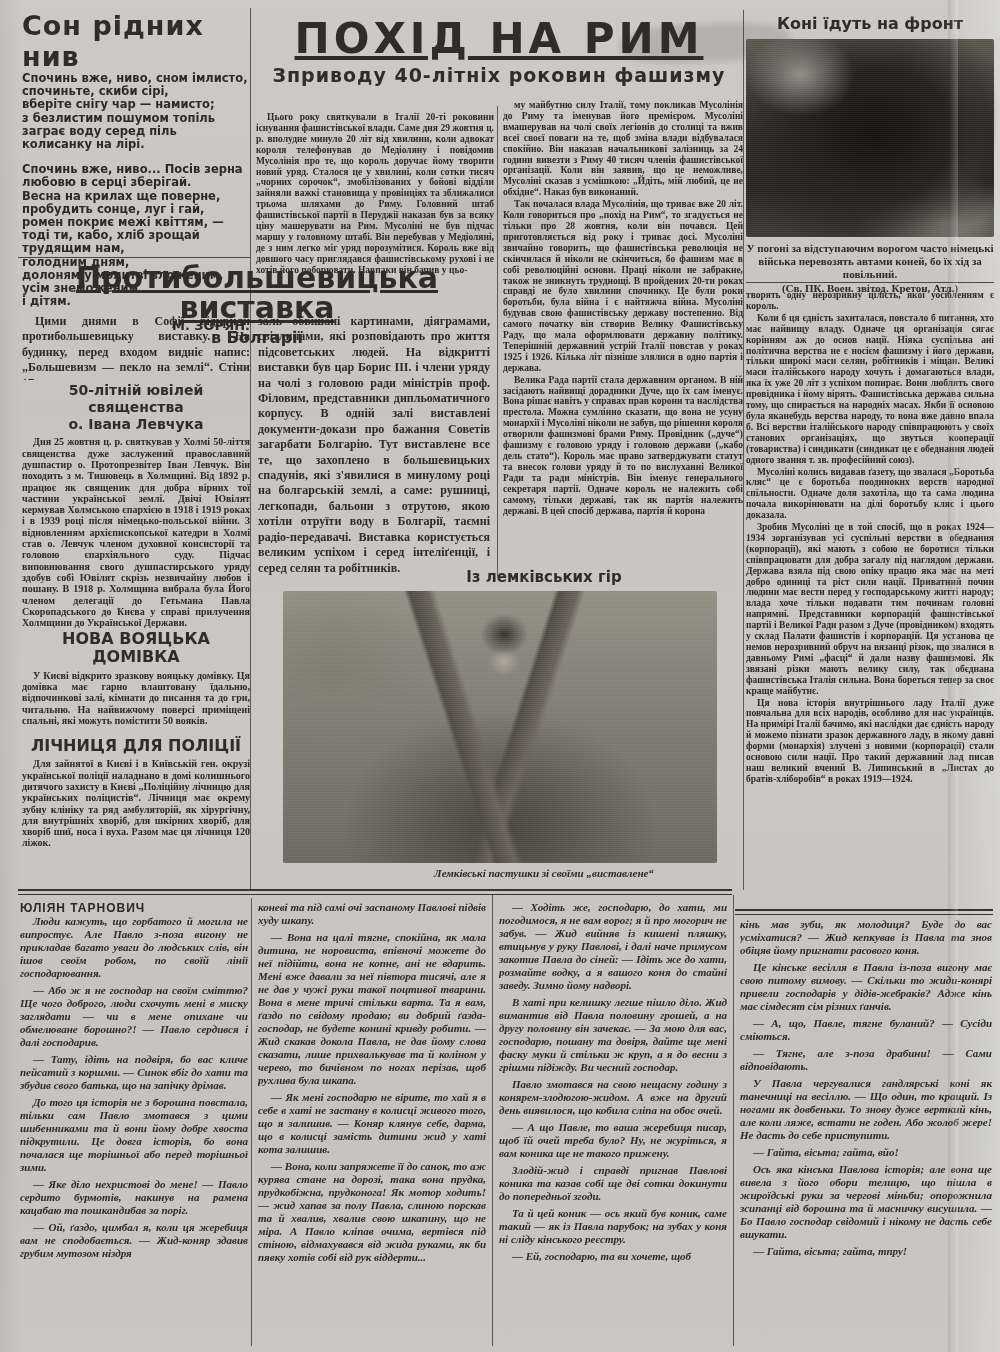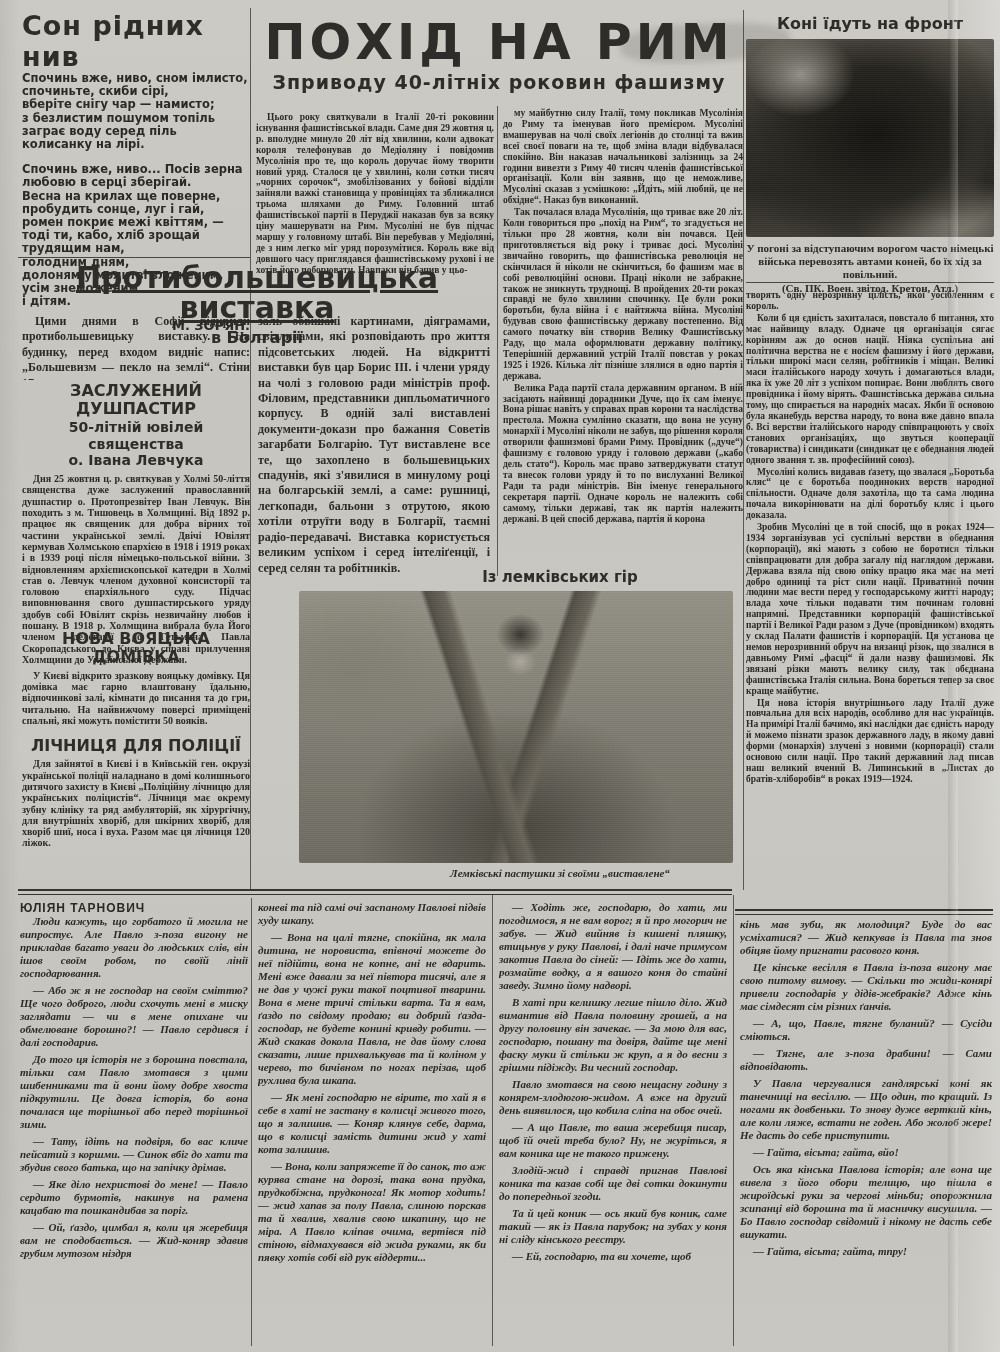--- a/index.html
+++ b/index.html
@@ -12,21 +12,21 @@
   .page::after{content:"";position:absolute;top:0;left:948px;width:10px;height:100%;
     background:linear-gradient(90deg, rgba(0,0,0,.08), rgba(255,255,255,.22));pointer-events:none;}
   .abs{position:absolute;}
   
   .vrule{position:absolute;width:1px;background:#5a5852;}
   .hrule{position:absolute;height:1px;background:#4a4843;}
   .hrule-double{position:absolute;height:3px;border-top:2px solid #36342f;border-bottom:1.5px solid #36342f;}
   
   .h-sans{font-family:"DejaVu Sans", sans-serif;font-weight:bold;color:#2e2d29;}
   .poem-title{font-size:27px;letter-spacing:1px;}
-  .main-title{font-size:49px;letter-spacing:4px;text-align:center;line-height:1;}
+  .main-title{font-size:42px;letter-spacing:4px;text-align:center;line-height:1;text-decoration:underline;}
   .main-sub{font-size:19px;text-align:center;margin-top:4px;letter-spacing:1px;}
   .exh-title{font-size:30px;text-align:center;line-height:1;text-decoration:underline;}
   .exh-sub{font-size:16px;text-align:center;margin-top:5px;}
   .sec-title{font-size:16px;text-align:center;line-height:1.15;}
   .sec-sub{font-size:14px;text-align:center;line-height:1.2;}
   .photo-title{font-size:16px;text-align:center;}
   
   .body-news{font-size:9.5px;line-height:10.9px;font-weight:bold;text-align:justify;text-align-last:left;}
   .body-news p{margin:0 0 1px;text-indent:11px;}
   .body-md{font-size:10px;line-height:11.3px;font-weight:bold;text-align:justify;text-align-last:left;}
@@ -114,21 +114,21 @@
     <div class="byline-right">М. ЗОРЯН.</div>
   </section>
 
   <section class="abs" style="left:256px;top:18px;width:486px;">
     <div class="h-sans main-title">ПОХІД НА РИМ</div>
     <div class="h-sans main-sub">Зприводу 40-літніх роковин фашизму</div>
   </section>
   <div class="abs body-news clip" style="left:256px;top:112px;width:238px;height:180px;">
       <p>Цього року святкували в Італії 20-ті роковини існування фашистівської влади. Саме дня 29 жовтня ц. р. вполудне минуло 20 літ від хвилини, коли адвокат короля телефонував до Медіоляну і повідомив Мусолінія про те, що король доручає йому творити новий уряд. Сталося це у хвилині, коли сотки тисяч „чорних сорочок“, змобілізованих у бойові відділи зайняли важкі становища у провінціях та зближалися трьома шляхами до Риму. Головний штаб фашистівської партії в Перуджії наказав був за всяку ціну машерувати на Рим. Мусоліні не був підчас маршу у головному штабі. Він перебував у Медіоляні, де з ним легко міг уряд порозумітися. Король вже від довшого часу приглядався фашистівському рухові і не хотів його поборювати. Навпаки він бачив у цьо-</p>
     </div>
-  <div class="abs body-news clip" style="left:503px;top:108px;width:240px;height:462px;">
+  <div class="abs body-news clip" style="left:503px;top:100px;width:240px;height:462px;">
       <p>му майбутню силу Італії, тому покликав Мусолінія до Риму та іменував його премієром. Мусоліні вмашерував на чолі своїх легіонів до столиці та вжив всеї своєї поваги на те, щоб зміна влади відбувалася спокійно. Він наказав начальникові залізниць за 24 години вивезти з Риму 40 тисяч членів фашистівської організації. Коли він заявив, що це неможливе, Мусоліні сказав з усмішкою: „Йдіть, мій любий, це не обхідне“. Наказ був виконаний.</p>
       <p>Так почалася влада Мусолінія, що триває вже 20 літ. Коли говориться про „похід на Рим“, то згадується не тільки про 28 жовтня, коли він почався. Цей приготовляється від року і триває досі. Мусоліні звичайно говорить, що фашистівська революція не скінчилася й ніколи не скінчиться, бо фашизм має в собі революційні основи. Праці ніколи не забракне, також не зникнуть труднощі. В пройдених 20-ти роках справді не було хвилини спочинку. Це були роки боротьби, була війна і є найтяжча війна. Мусоліні будував свою фашистівську державу постепенно. Від самого початку він створив Велику Фашистівську Раду, що мала оформлювати державну політику. Теперішній державний устрій Італії повстав у роках 1925 і 1926. Кілька літ пізніше злялися в одно партія і держава.</p>
       <p>Велика Рада партії стала державним органом. В ній засідають найвищі дорадники Дуче, що їх сам іменує. Вона рішає навіть у справах прав корони та наслідства престола. Можна сумлінно сказати, що вона не усуну монархії і Мусоліні ніколи не забув, що рішення короля отворили фашизмові брами Риму. Провідник („дуче“) фашизму є головою уряду і головою держави („кабо дель стато“). Король має право затверджувати статут та внесок голови уряду й то по вислуханні Великої Ради та ради міністрів. Він іменує генерального секретаря партії. Одначе король не належить собі самому, тільки державі, так як партія належить державі. В цей спосіб держава, партія й корона</p>
     </div>
 
   <section class="abs" style="left:746px;top:14px;width:248px;">
     <div class="h-sans photo-title">Коні їдуть на фронт</div>
     <div class="photo photo-horse" style="position:relative;margin-top:6px;width:248px;height:198px;"></div>
     <div class="caption" style="margin-top:5px;">У погоні за відступаючим ворогом часто німецькі війська перевозять автами коней, бо їх хід за повільний.</div>
     <div class="credit">(Св. ПК. Воен. звітод. Кретон, Атл.)</div>
@@ -147,21 +147,20 @@
     <div class="h-sans exh-sub">в Болгарії</div>
   </section>
   <div class="abs body-lg clip" style="left:22px;top:314px;width:228px;height:66px;">
       <p>Цими днями в Софії відкрили протибольшевицьку виставку. На будинку, перед входом видніє напис: „Большевизм — пекло на землі“. Стіни 17</p>
     </div>
   <div class="abs body-lg clip nofirstindent" style="left:258px;top:314px;width:232px;height:262px;">
       <p>заль обвішані картинами, діяграмами, світлинами, які розповідають про життя підсоветських людей. На відкритті виставки був цар Борис ІІІ. і члени уряду на чолі з головою ради міністрів проф. Філовим, представники дипльоматичного корпусу. В одній залі виставлені документи-докази про бажання Советів загарбати Болгарію. Тут виставлене все те, що захоплено в большевицьких спадунів, які з'явилися в минулому році на болгарській землі, а саме: рушниці, легкопади, бальони з отрутою, якою хотіли отруїти воду в Болгарії, таємні радіо-передавачі. Виставка користується великим успіхом і серед інтеліґенції, і серед селян та робітників.</p>
     </div>
 
   <section class="abs" style="left:22px;top:382px;width:228px;">
-    <div class="h-sans sec-title">ЗАСЛУЖЕНИЙ ДУШПАСТИР</div>
     <div class="h-sans sec-sub">50-літній ювілей священства</div>
     <div class="h-sans sec-sub">о. Івана Левчука</div>
     <div class="body-md clip" style="margin-top:4px;height:192px;">
         <p>Дня 25 жовтня ц. р. святкував у Холмі 50-ліття священства дуже заслужений православний душпастир о. Протопрезвітер Іван Левчук. Він походить з м. Тишовець в Холмщині. Від 1892 р. працює як священик для добра вірних тої частини української землі. Двічі Ювілят кермував Холмською єпархією в 1918 і 1919 роках і в 1939 році після німецько-польської війни. З відновленням архієпископської катедри в Холмі став о. Левчук членом духовної консисторії та головою єпархіяльного суду. Підчас виповнювання свого душпастирського уряду здобув собі Ювілят скрізь незвичайну любов і пошану. В 1918 р. Холмщина вибрала була Його членом делегації до Гетьмана Павла Скоропадського до Києва у справі прилучення Холмщини до Української Держави.</p>
       </div>
   </section>
 
   <section class="abs" style="left:22px;top:630px;width:228px;">
     <div class="h-sans sec-title">НОВА ВОЯЦЬКА ДОМІВКА</div>
     <div class="body-md clip" style="margin-top:3px;height:82px;">
@@ -169,33 +168,33 @@
       </div>
   </section>
 
   <section class="abs" style="left:22px;top:737px;width:228px;">
     <div class="h-sans sec-title">ЛІЧНИЦЯ ДЛЯ ПОЛІЦІЇ</div>
     <div class="body-md clip" style="margin-top:3px;height:130px;">
         <p>Для зайнятої в Києві і в Київській ген. окрузі української поліції наладнано в домі колишнього дитячого захисту в Києві „Поліційну лічницю для українських поліцистів“. Лічниця має окрему зубну клініку та ряд амбуляторій, як хірургічну, для внутрішніх хворіб, для шкірних хворіб, для хворіб шиї, носа і вуха. Разом має ця лічниця 120 ліжок.</p>
       </div>
   </section>
 
-  <section class="abs" style="left:299px;top:568px;width:522px;">
+  <section class="abs" style="left:283px;top:568px;width:522px;">
     <div class="h-sans photo-title" style="font-size:15px;">Із лемківських гір</div>
     <div class="photo photo-lemko" style="position:relative;margin-top:5px;width:434px;height:272px;"></div>
     <div class="caption" style="margin-top:4px;font-style:italic;">Лемківські пастушки зі своїми „виставлене“</div>
   </section>
 
   <section class="abs" style="left:20px;top:901px;width:228px;">
     <div class="story-byline">ЮЛІЯН ТАРНОВИЧ</div>
     <div class="body-story clip" style="height:352px;">
         <p>Люди кажуть, що горбатого й могила не випростує. Але Павло з-поза вигону не прикладав багато уваги до людських слів, він ішов своїм робом, по своїй лінії господарювання.</p>
         <p>— Або ж я не господар на своїм сміттю? Ще чого доброго, люди схочуть мені в миску заглядати — чи в мене опихане чи обмелюване борошно?! — Павло сердився і далі господарив.</p>
+        <p>— Тату, ідіть на подвіря, бо вас кличе пейсатий з коршми. — Синок вбіг до хати та збудив свого батька, що на запічку дрімав.</p>
         <p>До того ця історія не з борошна повстала, тільки сам Павло змотався з цими шибенниками та й вони йому добре хвоста підкрутили. Це довга історія, бо вона почалася ще торішньої або перед торішньої зими.</p>
-        <p>— Тату, ідіть на подвіря, бо вас кличе пейсатий з коршми. — Синок вбіг до хати та збудив свого батька, що на запічку дрімав.</p>
         <p>— Яке діло нехристові до мене! — Павло сердито бурмотів, накинув на рамена кацабаю та пошкандибав за поріг.</p>
         <p>— Ой, ґаздо, цимбал я, коли ця жеребиця вам не сподобається. — Жид-коняр здавив грубим мутозом ніздря</p>
       </div>
   </section>
   <div class="abs body-story clip nofirstindent" style="left:258px;top:901px;width:228px;height:445px;">
       <p>коневі та під самі очі заспаному Павлові підвів худу шкапу.</p>
       <p>— Вона на цалі тягне, спокійна, як мала дитина, не норовиста, впівночі можете до неї підійти, вона не копне, ані не вдарить. Мені вже давали за неї півтора тисячі, але я не дав у чужі руки такої поцтивої тварини. Вона в мене тричі стільки варта. Та я вам, ґаздо по свідому продаю; ви добрий ґазда-господар, не будете конині кривду робити. — Жид скакав докола Павла, не дав йому слова сказати, лише прихвалькував та й коліном у черево, то бичівном по ногах перізав, щоб рухлива була шкапа.</p>
       <p>— Як мені господарю не вірите, то хай я в себе в хаті не застану в колисці живого того, що я залишив. — Коняр клянув себе, дарма, що в колисці замість дитини жид у хаті кота залишив.</p>
       <p>— Вона, коли запряжете її до санок, то аж курява стане на дорозі, така вона прудка, прудкобіжна, прудконога! Як мотор ходить! — жид хапав за полу Павла, слиною порскав та й хвалив, хвалив свою шкапину, що не міра. А Павло кліпав очима, вертівся під стіною, відмахувався від жида руками, як би пявку хотів собі від рук віддерти...</p>
     </div>

